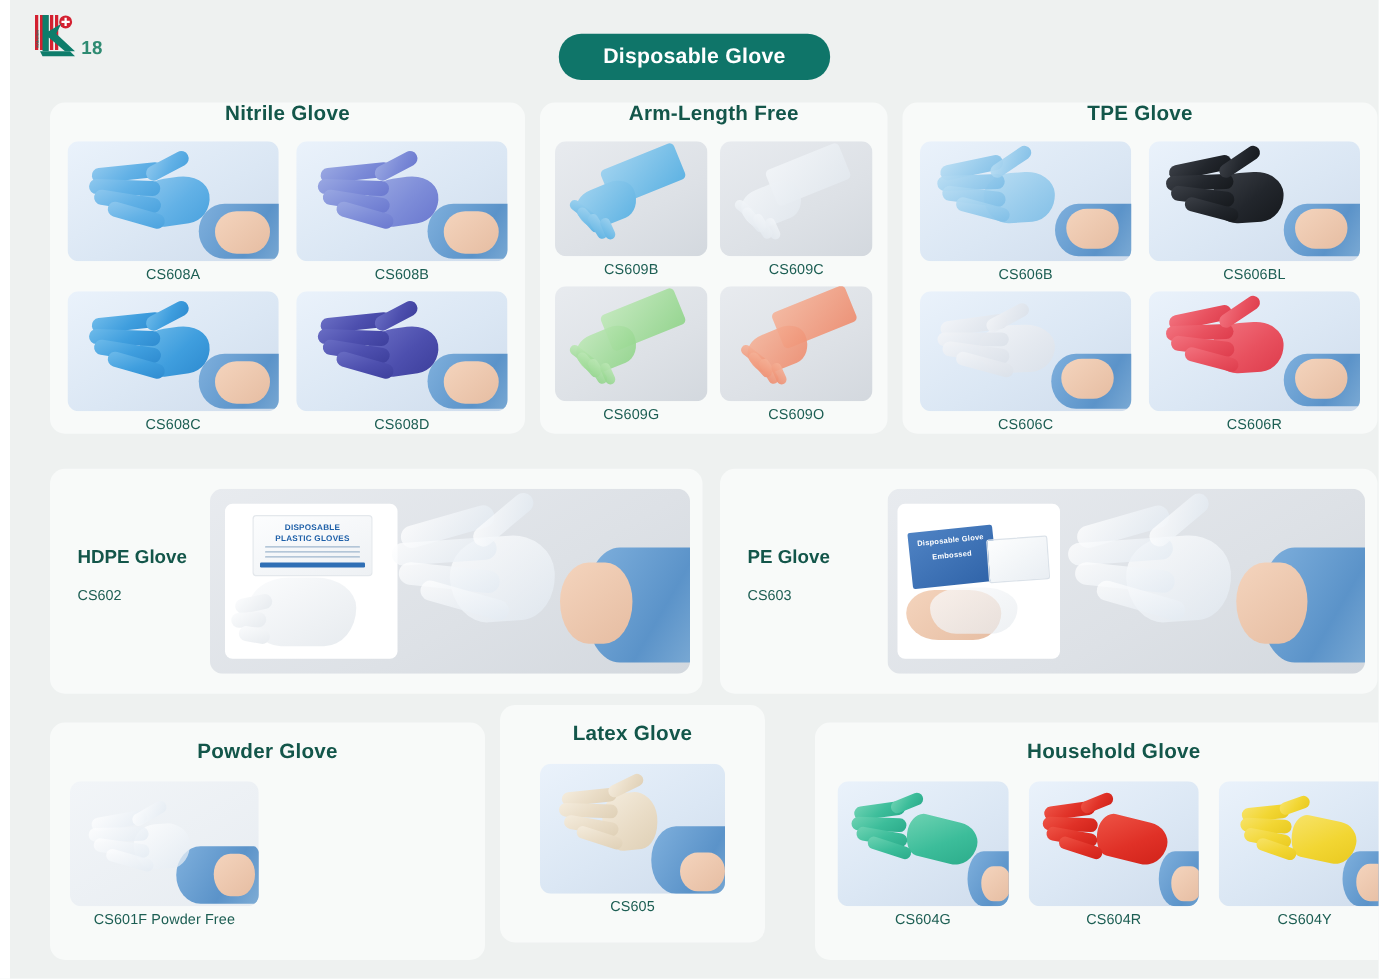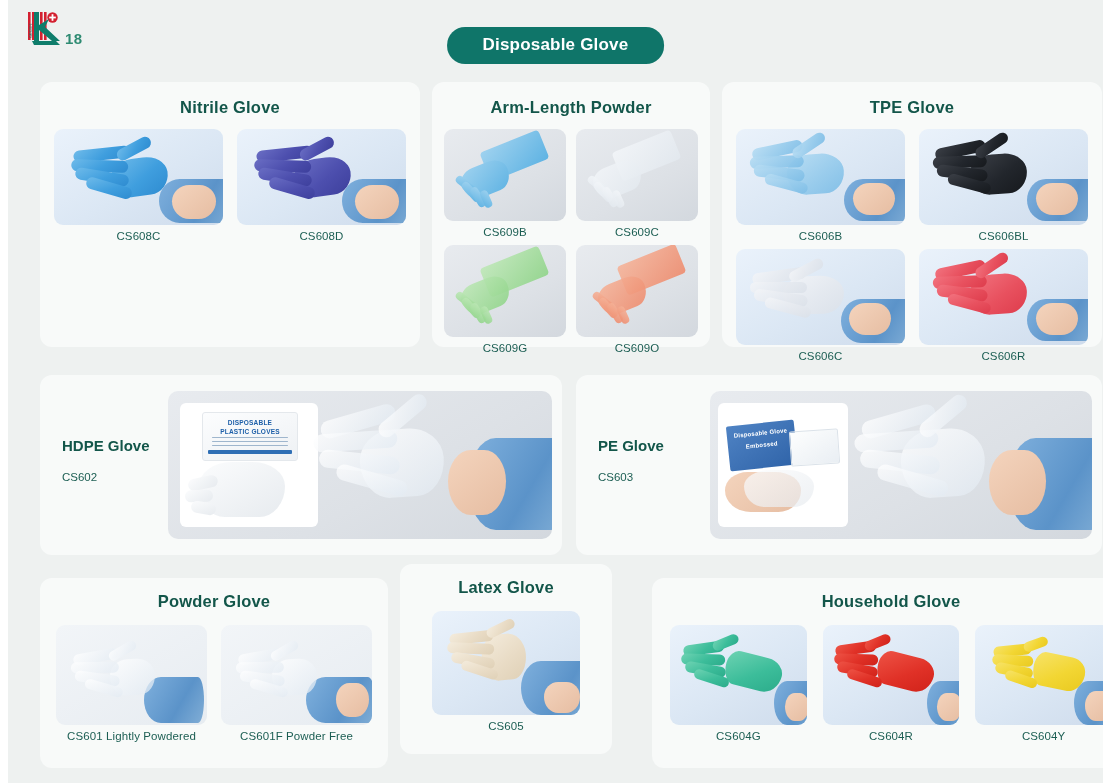--- a/index.html
+++ b/index.html
@@ -95,21 +95,21 @@
     margin-top: 5px;
     letter-spacing: 0.1px;
     white-space: nowrap;
   }
 
   
   #card-nitrile   { left: 32px;  top: 82px; width: 380px; height: 265px; }
   #card-armlength { left: 424px; top: 82px; width: 278px; height: 265px; }
   #card-tpe       { left: 714px; top: 82px; width: 380px; height: 265px; }
 
-  .r1-title { margin-top: 16px; text-align: center; }
+  .r1-title { margin-top: 0; text-align: center; }
 
   .grid2 {
     display: grid;
     grid-template-columns: 1fr 1fr;
     column-gap: 14px;
     row-gap: 7px;
     padding: 12px 14px 0 14px;
   }
   .grid2 .thumb { height: 96px; }
 
@@ -309,21 +309,51 @@
 
     <div class="page-number">18</div>
 
     <div class="title-pill">Disposable Glove</div>
   </div>
 
   <div class="card" id="card-nitrile">
     <div class="card-title r1-title">Nitrile Glove</div>
     <div class="grid2">
 
-
+      <div>
+        <div class="thumb">
+          <div class="ph bg-blue">
+            <div class="cuff" style="right:-6%;bottom:2%;width:44%;height:46%;"></div>
+            <div class="skin" style="right:4%;bottom:6%;width:26%;height:36%;"></div>
+            <div class="palm c-608a" style="left:34%;top:30%;width:34%;height:40%;transform:rotate(-8deg);"></div>
+            <div class="finger c-608a" style="left:12%;top:20%;width:34%;height:13%;transform:rotate(-6deg);"></div>
+            <div class="finger c-608a" style="left:10%;top:32%;width:34%;height:13%;transform:rotate(2deg);"></div>
+            <div class="finger c-608a" style="left:12%;top:44%;width:32%;height:13%;transform:rotate(9deg);"></div>
+            <div class="finger c-608a" style="left:18%;top:55%;width:28%;height:12%;transform:rotate(16deg);"></div>
+            <div class="finger c-608a" style="left:38%;top:14%;width:22%;height:12%;transform:rotate(-28deg);"></div>
+          </div>
+        </div>
+        <div class="caption">CS608A</div>
+      </div>
+
+      <div>
+        <div class="thumb">
+          <div class="ph bg-blue">
+            <div class="cuff" style="right:-6%;bottom:2%;width:44%;height:46%;"></div>
+            <div class="skin" style="right:4%;bottom:6%;width:26%;height:36%;"></div>
+            <div class="palm c-608b" style="left:34%;top:30%;width:34%;height:40%;transform:rotate(-8deg);"></div>
+            <div class="finger c-608b" style="left:12%;top:20%;width:34%;height:13%;transform:rotate(-6deg);"></div>
+            <div class="finger c-608b" style="left:10%;top:32%;width:34%;height:13%;transform:rotate(2deg);"></div>
+            <div class="finger c-608b" style="left:12%;top:44%;width:32%;height:13%;transform:rotate(9deg);"></div>
+            <div class="finger c-608b" style="left:18%;top:55%;width:28%;height:12%;transform:rotate(16deg);"></div>
+            <div class="finger c-608b" style="left:38%;top:14%;width:22%;height:12%;transform:rotate(-28deg);"></div>
+          </div>
+        </div>
+        <div class="caption">CS608B</div>
+      </div>
 
       <div>
         <div class="thumb">
           <div class="ph bg-blue">
             <div class="cuff" style="right:-6%;bottom:2%;width:44%;height:46%;"></div>
             <div class="skin" style="right:4%;bottom:6%;width:26%;height:36%;"></div>
             <div class="palm c-608c" style="left:34%;top:30%;width:34%;height:40%;transform:rotate(-8deg);"></div>
             <div class="finger c-608c" style="left:12%;top:20%;width:34%;height:13%;transform:rotate(-6deg);"></div>
             <div class="finger c-608c" style="left:10%;top:32%;width:34%;height:13%;transform:rotate(2deg);"></div>
             <div class="finger c-608c" style="left:12%;top:44%;width:32%;height:13%;transform:rotate(9deg);"></div>
@@ -347,21 +377,21 @@
             <div class="finger c-608d" style="left:38%;top:14%;width:22%;height:12%;transform:rotate(-28deg);"></div>
           </div>
         </div>
         <div class="caption">CS608D</div>
       </div>
 
     </div>
   </div>
 
   <div class="card" id="card-armlength">
-    <div class="card-title r1-title">Arm-Length Powder</div>
+    <div class="card-title r1-title">Arm-Length Free</div>
     <div class="grid2">
 
       <div>
         <div class="thumb">
           <div class="ph bg-gray">
             <div class="al-sleeve c-609b" style="left:32%;top:12%;width:52%;height:34%;"></div>
             <div class="al-hand c-609b" style="left:14%;top:38%;width:40%;height:34%;"></div>
             <div class="al-fng c-609b" style="left:8%;top:56%;width:20%;height:9%;transform:rotate(38deg);"></div>
             <div class="al-fng c-609b" style="left:12%;top:64%;width:20%;height:9%;transform:rotate(48deg);"></div>
             <div class="al-fng c-609b" style="left:19%;top:70%;width:18%;height:9%;transform:rotate(58deg);"></div>
@@ -551,34 +581,20 @@
           <div class="finger c-clear" style="left:55%;top:10%;width:15%;height:11%;transform:rotate(-40deg);"></div>
         </div>
       </div>
     </div>
   </div>
 
   <div class="card" id="card-vinyl">
     <div class="card-title r3-title">Powder Glove</div>
     <div class="grid-r3">
 
-      <div>
-        <div class="thumb">
-          <div class="ph bg-white">
-            <div class="cuff" style="right:2%;bottom:2%;width:40%;height:46%;"></div>
-            <div class="palm c-clear" style="left:36%;top:34%;width:30%;height:36%;transform:rotate(-4deg);"></div>
-            <div class="finger c-clear" style="left:12%;top:26%;width:30%;height:11%;transform:rotate(-10deg);"></div>
-            <div class="finger c-clear" style="left:10%;top:37%;width:32%;height:11%;transform:rotate(-1deg);"></div>
-            <div class="finger c-clear" style="left:12%;top:48%;width:30%;height:11%;transform:rotate(8deg);"></div>
-            <div class="finger c-clear" style="left:18%;top:58%;width:26%;height:10%;transform:rotate(16deg);"></div>
-            <div class="finger c-clear" style="left:36%;top:20%;width:20%;height:10%;transform:rotate(-30deg);"></div>
-          </div>
-        </div>
-        <div class="caption">CS601 Lightly Powdered</div>
-      </div>
 
       <div>
         <div class="thumb">
           <div class="ph bg-white">
             <div class="cuff" style="right:-2%;bottom:2%;width:46%;height:46%;"></div>
             <div class="skin" style="right:2%;bottom:8%;width:22%;height:34%;"></div>
             <div class="palm c-clear" style="left:34%;top:34%;width:30%;height:36%;transform:rotate(-4deg);"></div>
             <div class="finger c-clear" style="left:12%;top:26%;width:30%;height:11%;transform:rotate(-10deg);"></div>
             <div class="finger c-clear" style="left:10%;top:37%;width:32%;height:11%;transform:rotate(-1deg);"></div>
             <div class="finger c-clear" style="left:12%;top:48%;width:30%;height:11%;transform:rotate(8deg);"></div>

